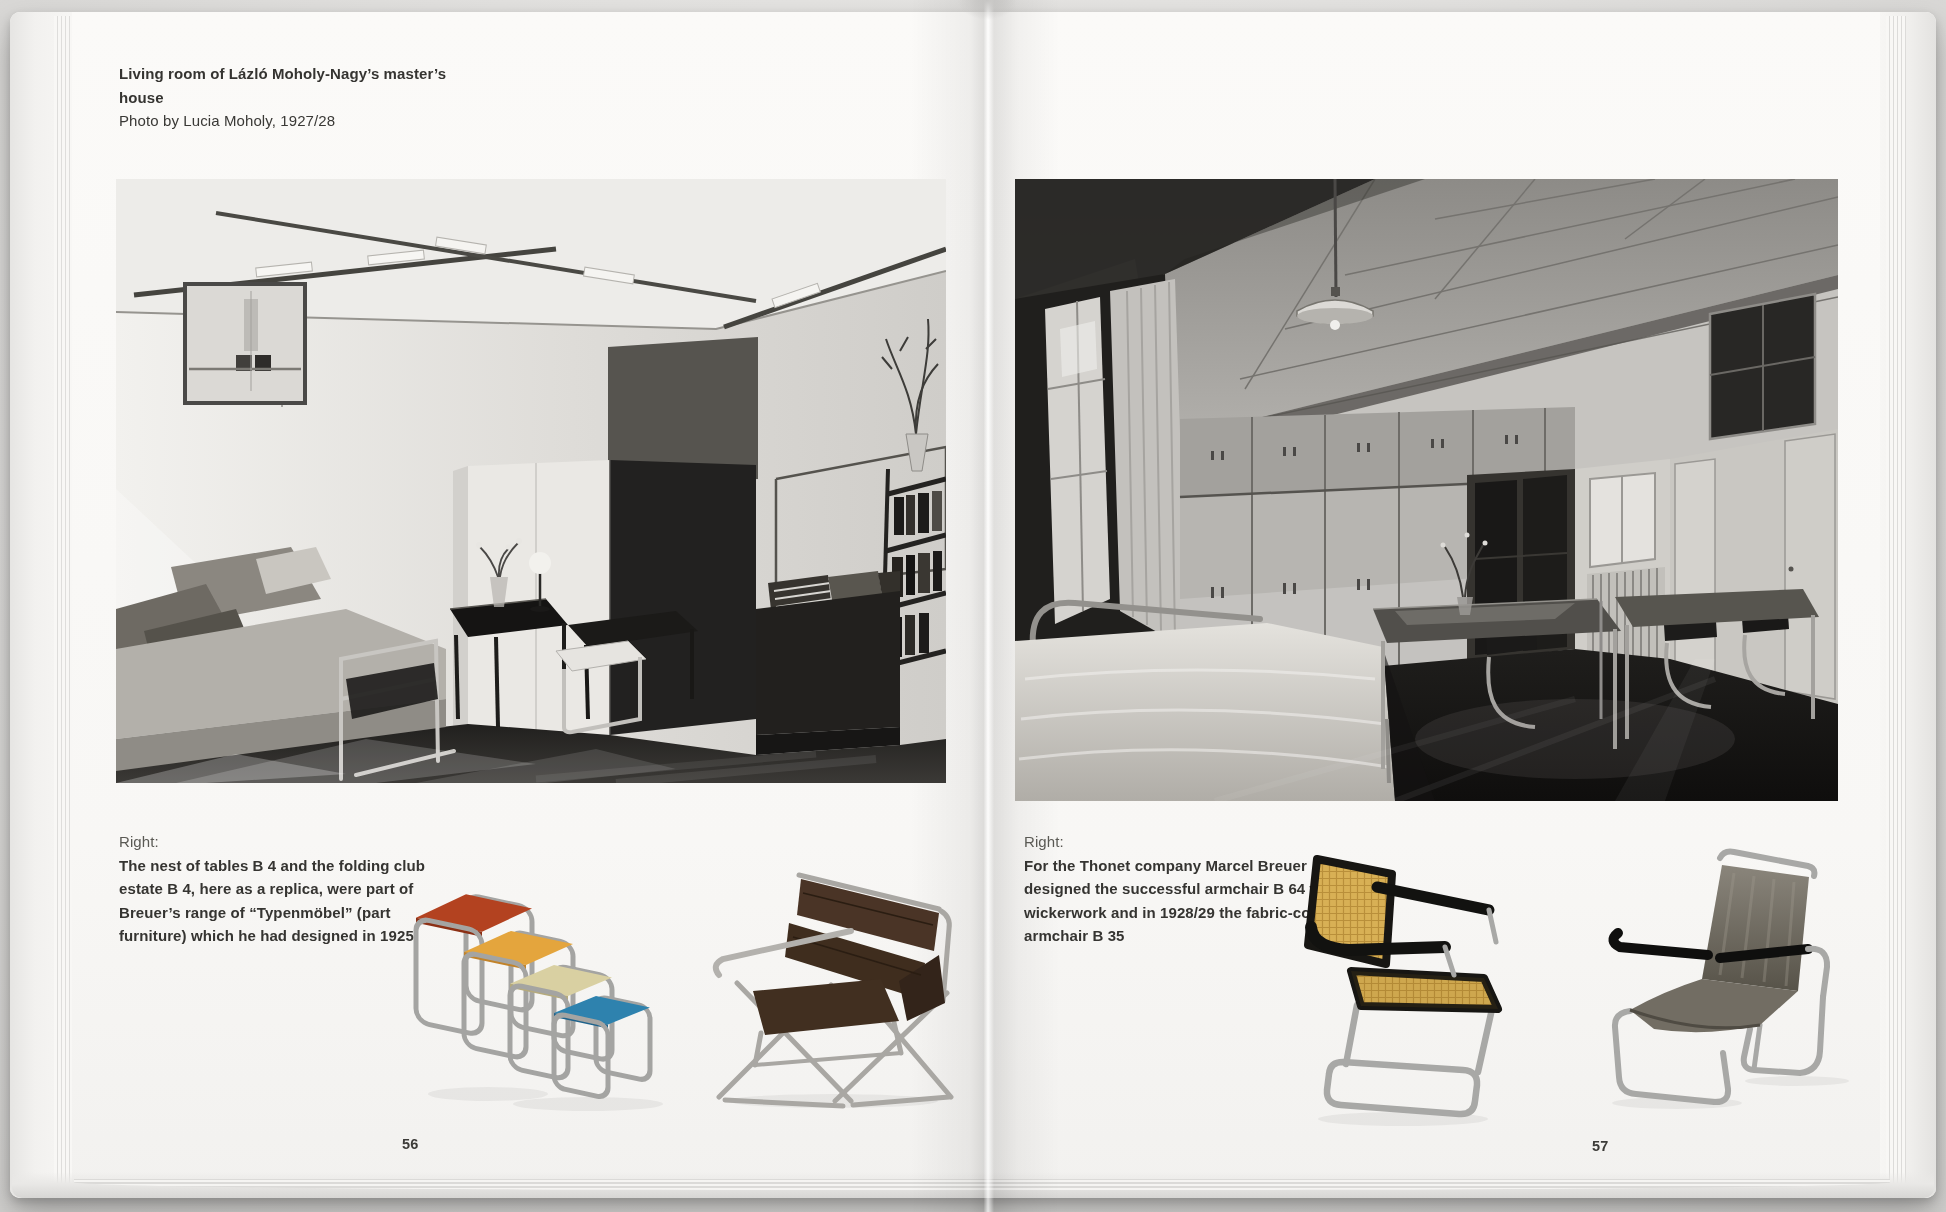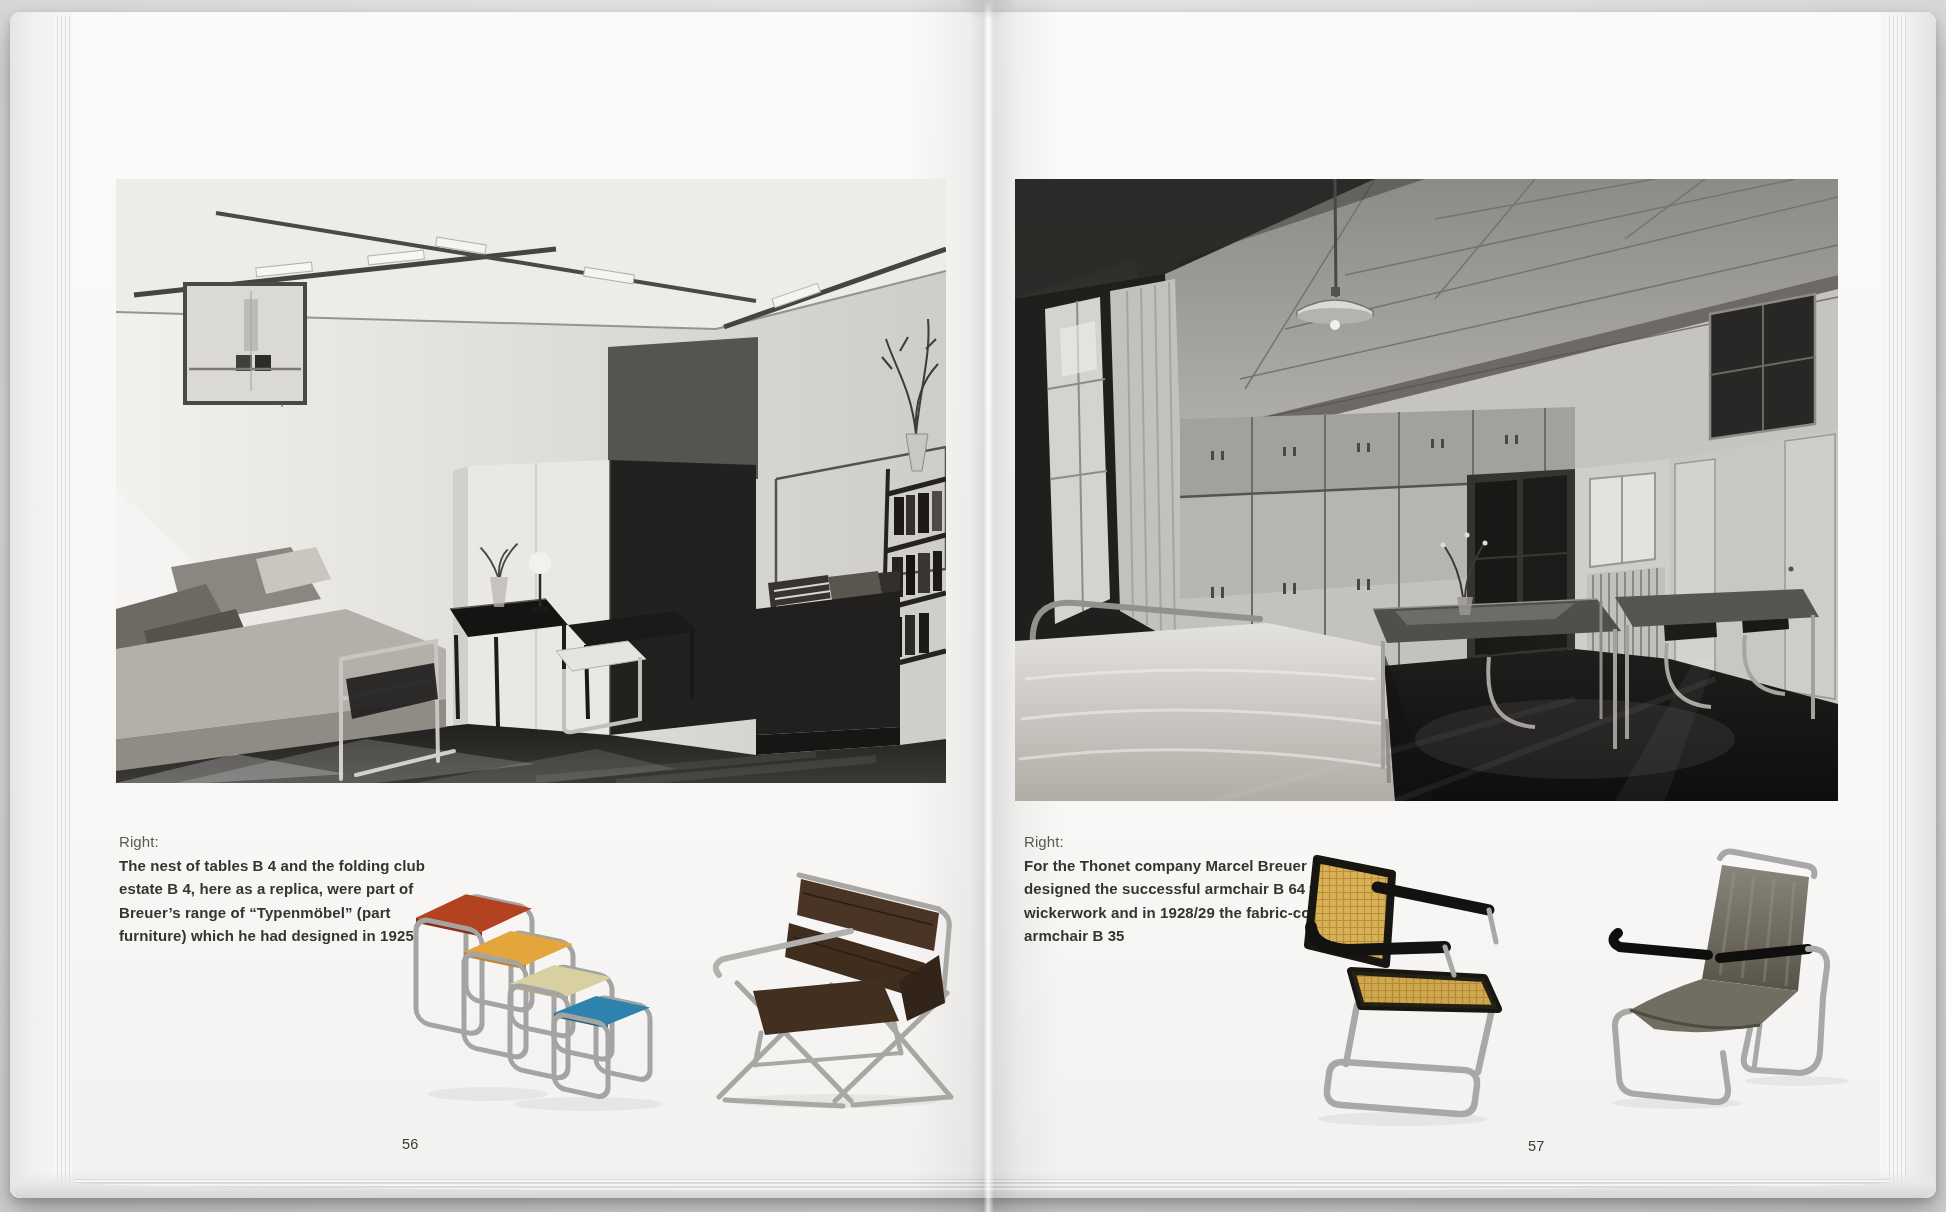--- a/index.html
+++ b/index.html
@@ -27,39 +27,44 @@
                    rgba(255,255,255,.65) 52%,rgba(0,0,0,.10) 56%,rgba(0,0,0,.04) 72%,rgba(0,0,0,0) 100%);}
   .gutter-notch{position:absolute;left:957px;top:0;width:60px;height:20px;
         background:radial-gradient(ellipse at 50% 0%,#c6c5c3 0%,rgba(198,197,195,0) 70%);}
   .layer{position:absolute;inset:0;}
   .caption{position:absolute;font-size:15px;line-height:23.5px;letter-spacing:.1px;color:#3a3936;width:360px;}
   .cap-line{white-space:nowrap;}
   .cap-bold{font-weight:700;color:#353431;}
   .cap-light{font-weight:400;color:#5a5954;}
   .photo{position:absolute;display:block;}
   .art{position:absolute;display:block;}
-  .page-num{position:absolute;font-size:14.5px;font-weight:400;color:#3c3b38;letter-spacing:.3px;}
+  .page-num{position:absolute;font-size:14.5px;font-weight:700;color:#3c3b38;letter-spacing:.3px;}
 </style>
 </head>
 <body>
 
 <div class="stage">
   <div class="book">
     <div class="edge-left"></div>
     <div class="page-lines-left"></div>
     <div class="edge-right"></div>
     <div class="page-lines-right"></div>
     <div class="edge-bottom"></div>
     <div class="page-lines-bottom"></div>
   </div>
 
   <div class="layer">
     <div class="gutter"></div>
     <div class="gutter-notch"></div>
 
+    <div class="caption" style="left:119px;top:62px;">
+      <div class="cap-line cap-bold">Living room of Lázló Moholy-Nagy’s master’s</div>
+      <div class="cap-line cap-bold">house</div>
+      <div class="cap-line">Photo by Lucia Moholy, 1927/28</div>
+    </div>
 
     <svg class="photo" style="left:116px;top:179px;" width="830" height="604" viewBox="0 0 830 604">
       <defs>
         <linearGradient id="lpWall" x1="0" y1="0" x2="1" y2="0">
           <stop offset="0" stop-color="#f2f1ee"></stop>
             <stop offset=".55" stop-color="#dedcd8"></stop>
             <stop offset="1" stop-color="#cfcdc9"></stop>
         </linearGradient>
         <linearGradient id="lpFloor" x1="0" y1="0" x2="0" y2="1">
           <stop offset="0" stop-color="#21201e"></stop>
@@ -471,15 +476,15 @@
         <polygon points="120,20 207,32 196,146 100,134" fill="url(#b35fab)"></polygon>
         <path d="M132,28 L118,130 M152,31 L140,133 M172,34 L162,137 M192,37 L184,141" stroke="#a09a8e" stroke-width="3" opacity=".35" fill="none"></path>
         <path d="M100,134 L196,146 L158,180 Q104,192 52,184 L28,165 Q62,146 100,134 Z" fill="#726d63"></path>
         <path d="M28,165 Q100,190 158,180" stroke="#4f4b43" stroke-width="3" fill="none"></path>
       </g>
       <path d="M16,88 Q6,96 18,102 L106,110" stroke="#0f0f0e" stroke-width="10" stroke-linecap="round" fill="none"></path>
       <path d="M118,113 L206,104" stroke="#0f0f0e" stroke-width="10" stroke-linecap="round" fill="none"></path>
       <path d="M206,104 Q226,102 225,122 L221,152" stroke="#a8a8a6" stroke-width="6" stroke-linecap="round" fill="none"></path>
     </svg>
 
-    <div class="page-num" style="left:1528px;top:1138px;">57</div>
+    <div class="page-num" style="left:1592px;top:1138px;">57</div>
   </div>
 </div>
 
 </body></html>

